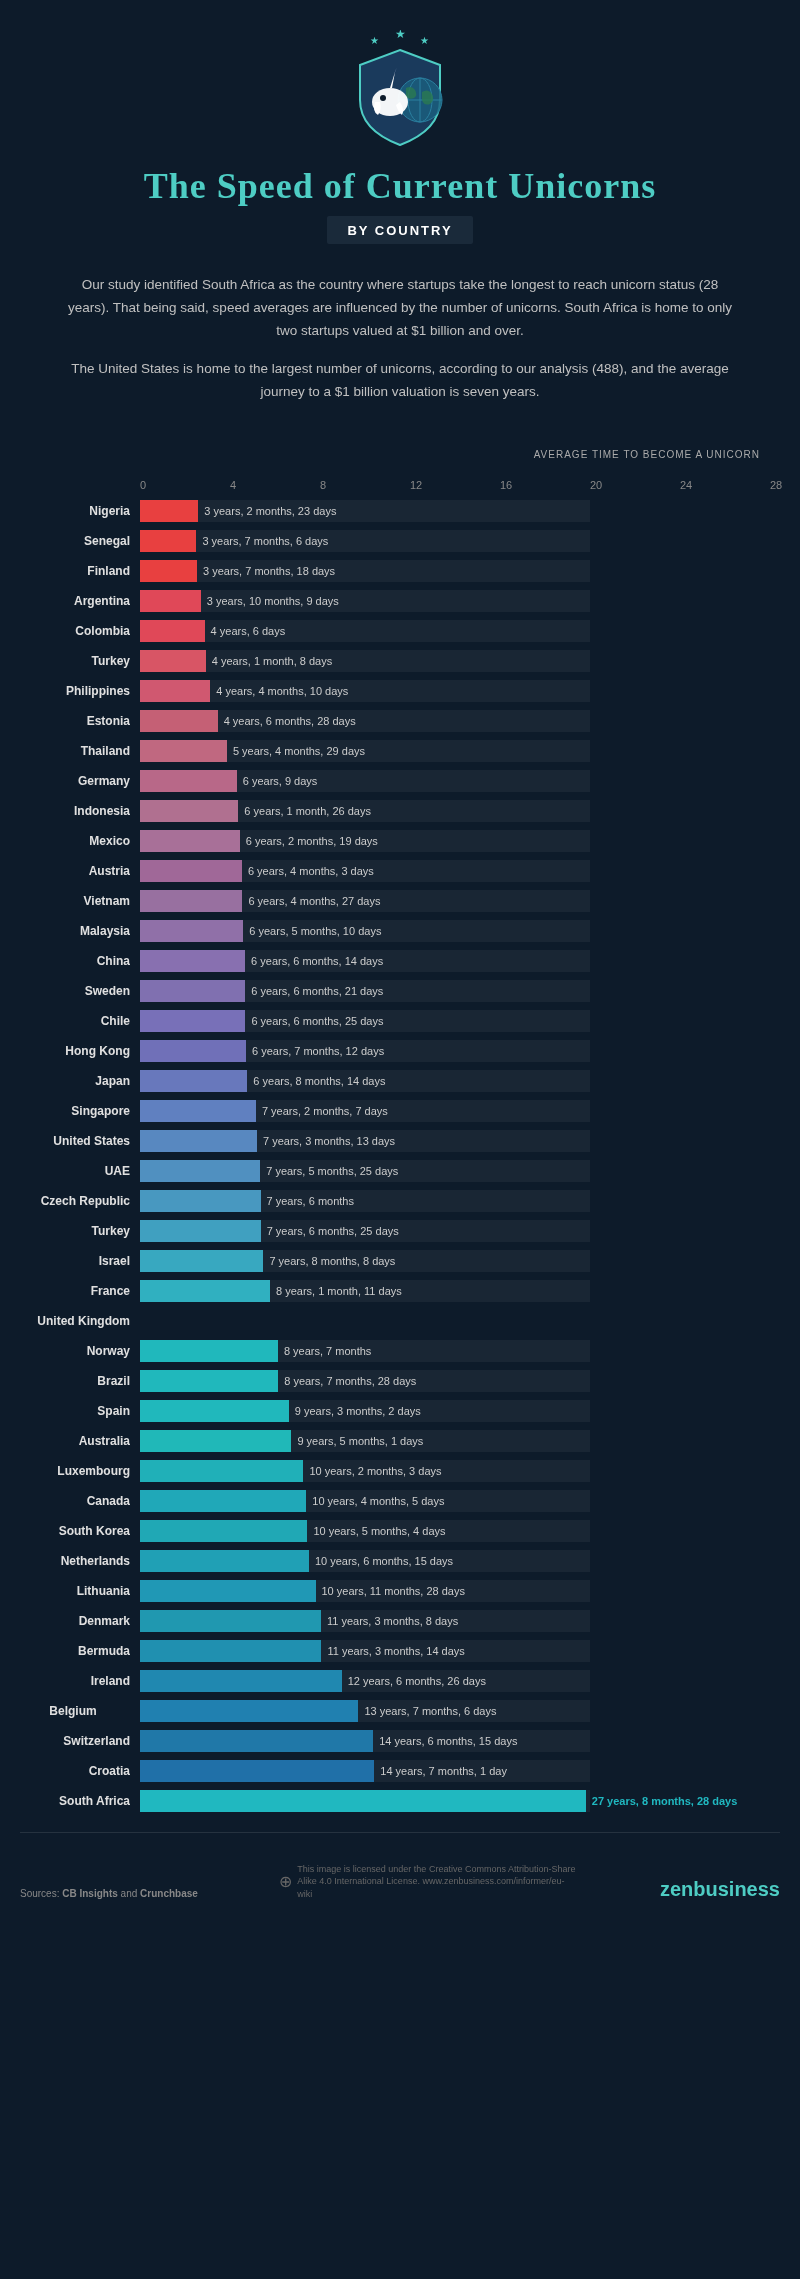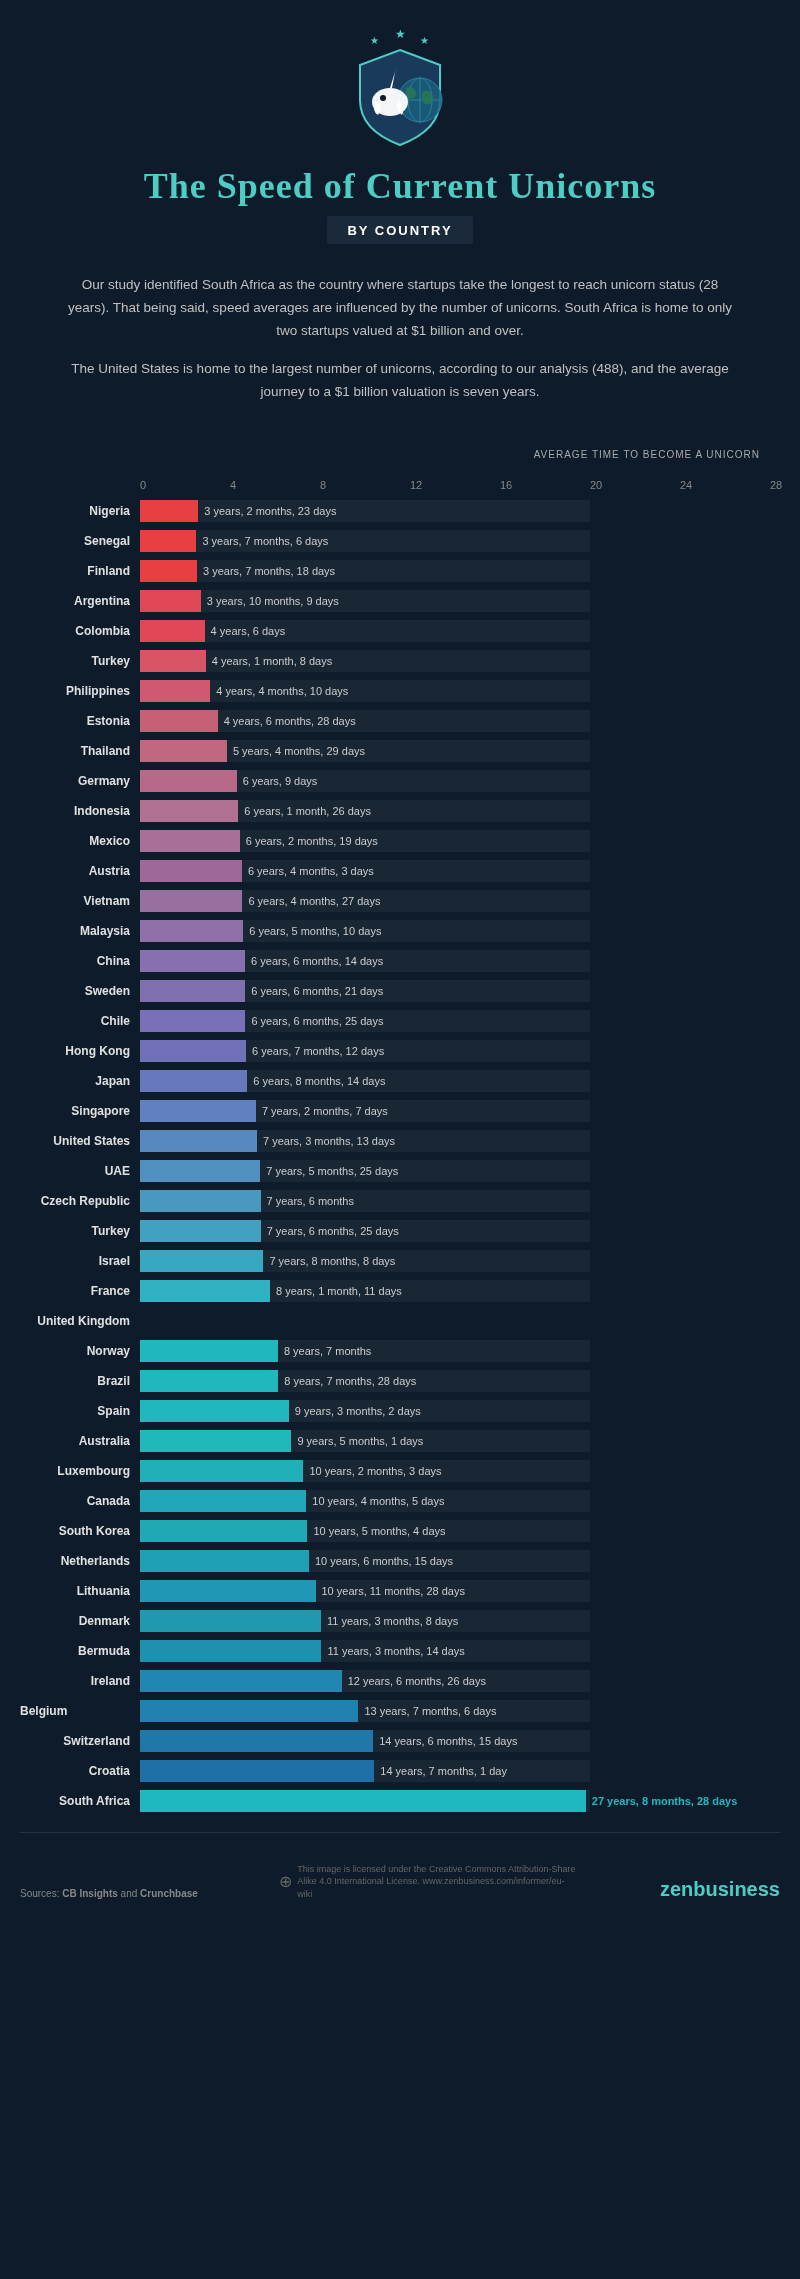--- a/index.html
+++ b/index.html
@@ -677,21 +677,21 @@
     </div>
     <div class="bar-container" style="flex:1;height:22px;position:relative;background:rgba(255,255,255,0.05);margin-right:180px;">
       <div class="bar" style="width:44.82142857142858%;height:100%;background:#2088b0;display:flex;align-items:center;">
       </div>
       <span style="position:absolute;left:44.82142857142858%;margin-left:6px;top:50%;transform:translateY(-50%);white-space:nowrap;font-size:11px;color:#ccc;font-family:Arial;font-weight:normal;">
         12 years, 6 months, 26 days
       </span>
     </div>
   </div>
         <div class="bar-row">
-    <div class="country-label" style="font-size:12px;color:#e0e0e0;font-family:Arial;text-align:left;padding-right:14px;font-weight:bold;width:120px;min-width:120px;">
+    <div class="country-label" style="font-size:12px;color:#e0e0e0;font-family:Arial;text-align:center;padding-right:14px;font-weight:bold;width:120px;min-width:120px;">
       Belgium
     </div>
     <div class="bar-container" style="flex:1;height:22px;position:relative;background:rgba(255,255,255,0.05);margin-right:180px;">
       <div class="bar" style="width:48.535714285714285%;height:100%;background:#2080b0;display:flex;align-items:center;">
       </div>
       <span style="position:absolute;left:48.535714285714285%;margin-left:6px;top:50%;transform:translateY(-50%);white-space:nowrap;font-size:11px;color:#ccc;font-family:Arial;font-weight:normal;">
         13 years, 7 months, 6 days
       </span>
     </div>
   </div>

